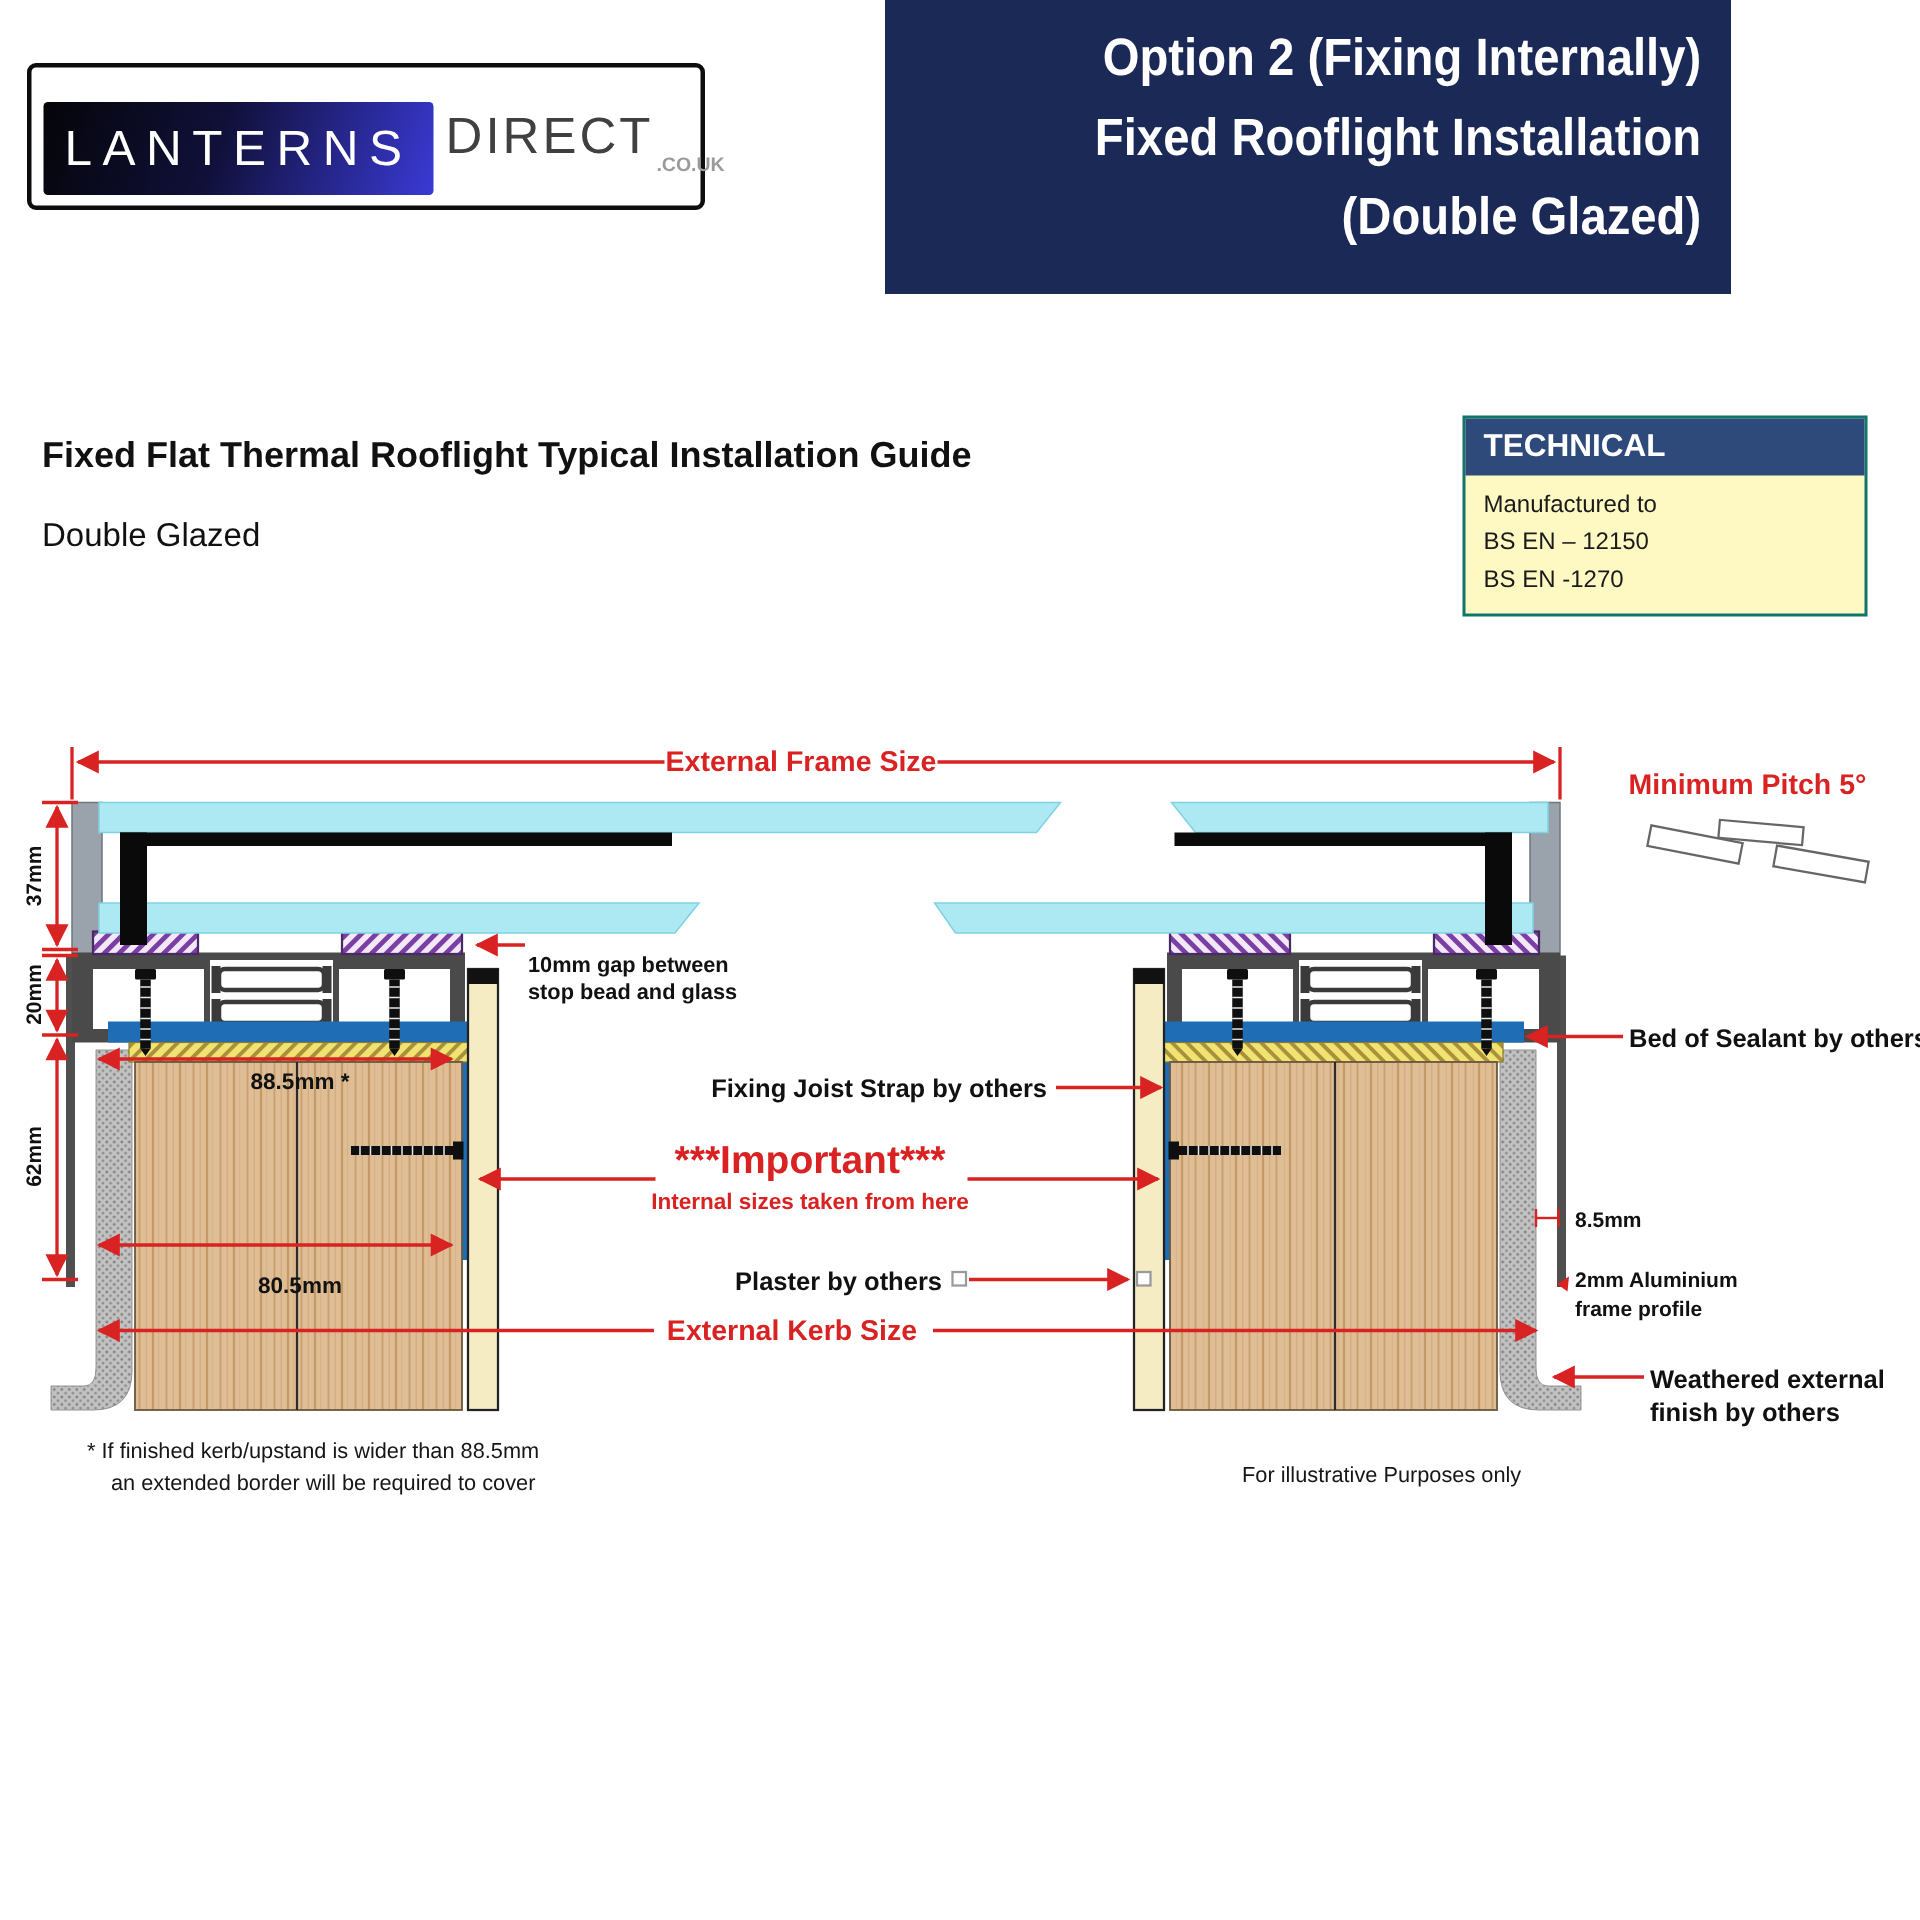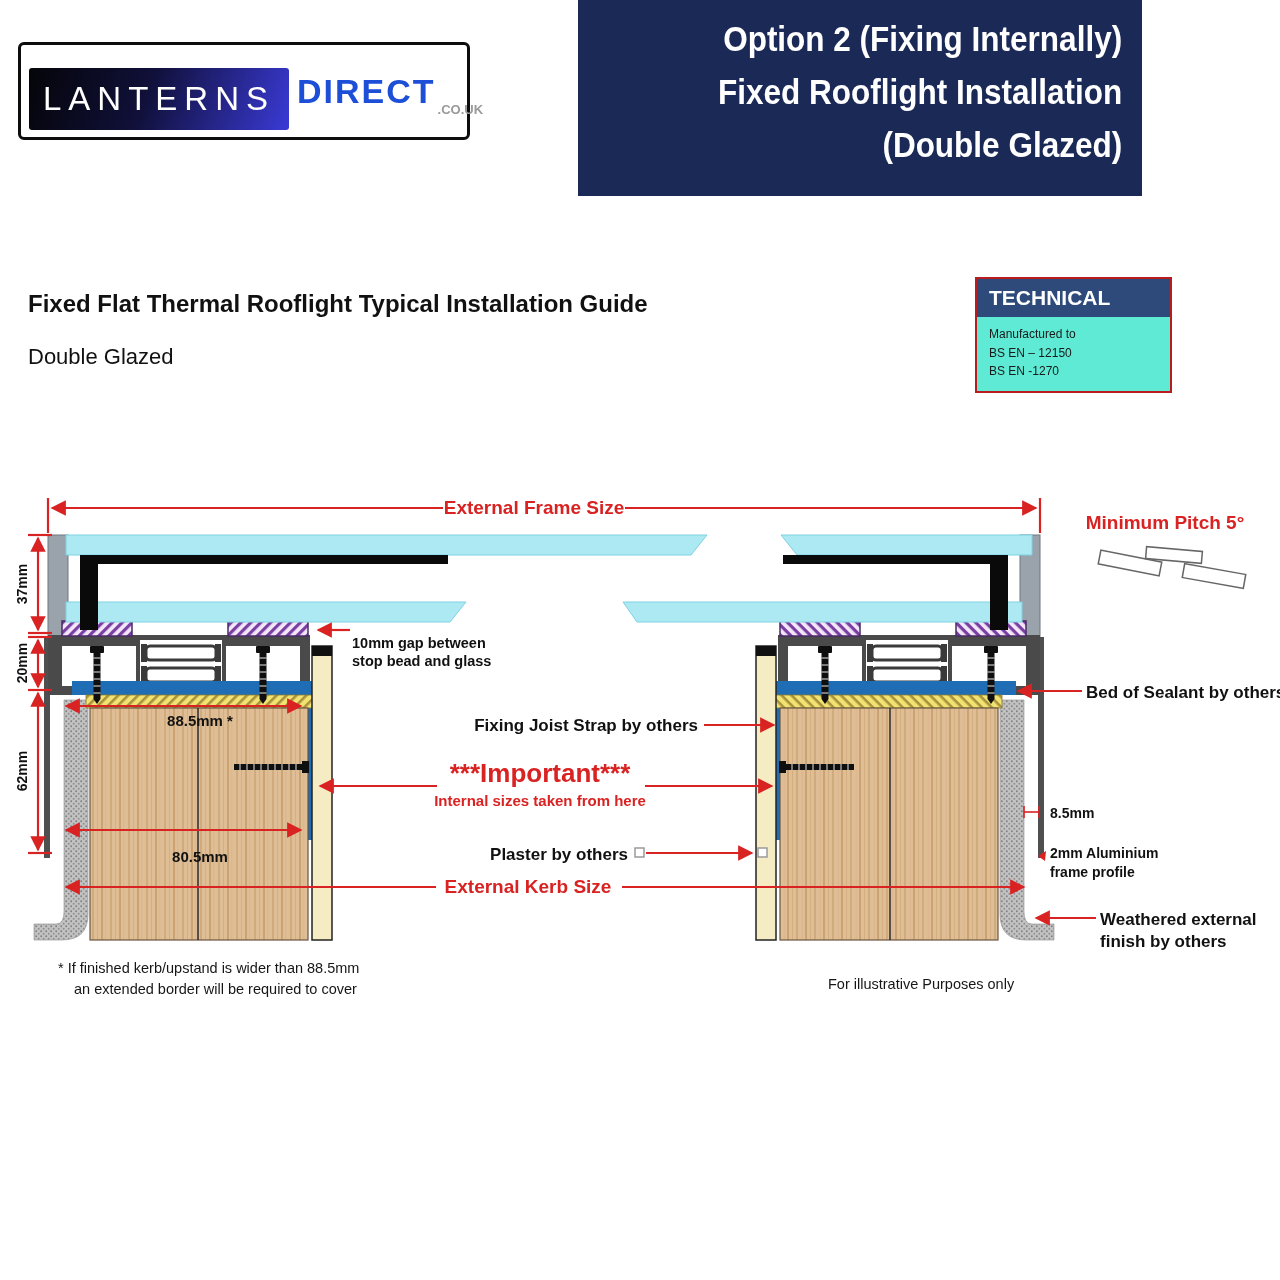--- a/index.html
+++ b/index.html
@@ -1,36 +1,36 @@
 <!DOCTYPE html>
 <html><head>
 <meta charset="utf-8">
 <style>
   html,body{margin:0;padding:0;background:#fff;}
   #canvas{position:relative;width:1280px;height:1280px;background:#ffffff;overflow:hidden;
           font-family:"Liberation Sans",sans-serif;}
   
-  .banner{position:absolute;left:578px;top:0;width:564px;height:196px;background:#1b2957;}
+  .banner{position:absolute;left:590px;top:0;width:564px;height:196px;background:#1b2957;}
   .banner-inner{position:absolute;right:20px;top:12px;text-align:right;color:#fff;
     font-size:35px;font-weight:bold;line-height:1.52;transform:scaleX(.9);transform-origin:100% 0;}
   
   .logo{position:absolute;left:18px;top:42px;width:452px;height:98px;background:#fff;
     border:3px solid #0d0d0d;border-radius:6px;display:flex;align-items:center;padding:0 8px;box-sizing:border-box;}
   .logo-grad{background:linear-gradient(110deg,#050509 0%,#10103a 45%,#3a3ad6 100%);
     border-radius:3px;padding:12px 14px;display:flex;align-items:center;margin-top:16px;}
   .logo-lanterns{color:#fff;font-size:33px;letter-spacing:7px;font-weight:normal;}
-  .logo-direct{color:#1d4ed8;font-size:34px;font-weight:bold;letter-spacing:2px;margin-left:8px;text-align:center;}
+  .logo-direct{color:#404040;font-size:34px;font-weight:normal;letter-spacing:2px;margin-left:8px;text-align:center;}
   .logo-couk{color:#9a9a9a;font-size:13px;font-weight:bold;align-self:flex-end;margin:0 0 20px 2px;}
   
   .page-title{position:absolute;left:28px;top:290px;font-size:24px;font-weight:bold;color:#111;}
   .page-subtitle{position:absolute;left:28px;top:344px;font-size:22px;color:#111;text-align:center;}
   
-  .tech{position:absolute;left:975px;top:277px;width:197px;border:2px solid #b91c1c;background:#5eead4;box-sizing:border-box;}
+  .tech{position:absolute;left:975px;top:277px;width:270px;border:2px solid #0f766e;background:#fef9c3;box-sizing:border-box;}
   .tech-head{background:#2d4a7a;color:#fff;font-size:21px;font-weight:bold;padding:7px 12px;}
-  .tech-body{padding:8px 29px 10px 12px;font-size:12px;color:#1a1a1a;line-height:1.55;}
+  .tech-body{padding:8px 29px 10px 12px;font-size:16px;color:#1a1a1a;line-height:1.55;}
   
   .note-ast{position:absolute;left:58px;top:958px;width:380px;font-size:14.5px;color:#161616;line-height:1.45;}
   .note-ast .ind{display:block;margin-left:16px;}
   .note-illus{position:absolute;left:828px;top:976px;font-size:14.5px;color:#161616;}
   .footer-note{position:absolute;left:38px;top:1066px;font-size:15.5px;color:#5f5f5f;}
   svg text{font-family:"Liberation Sans",sans-serif;}
 </style>
 </head>
 <body>
 

